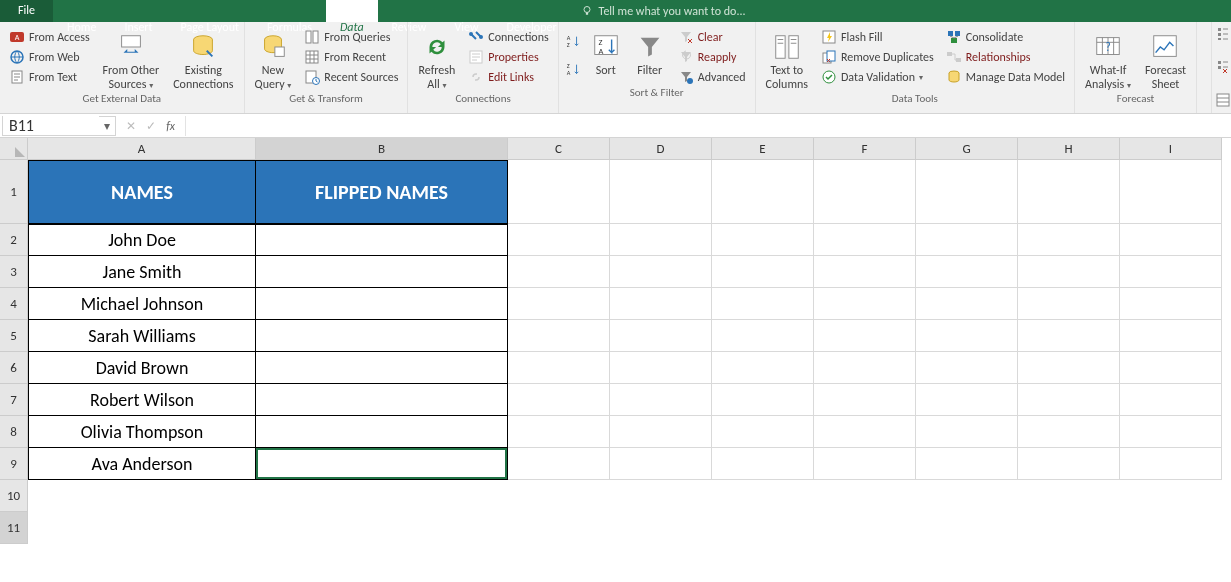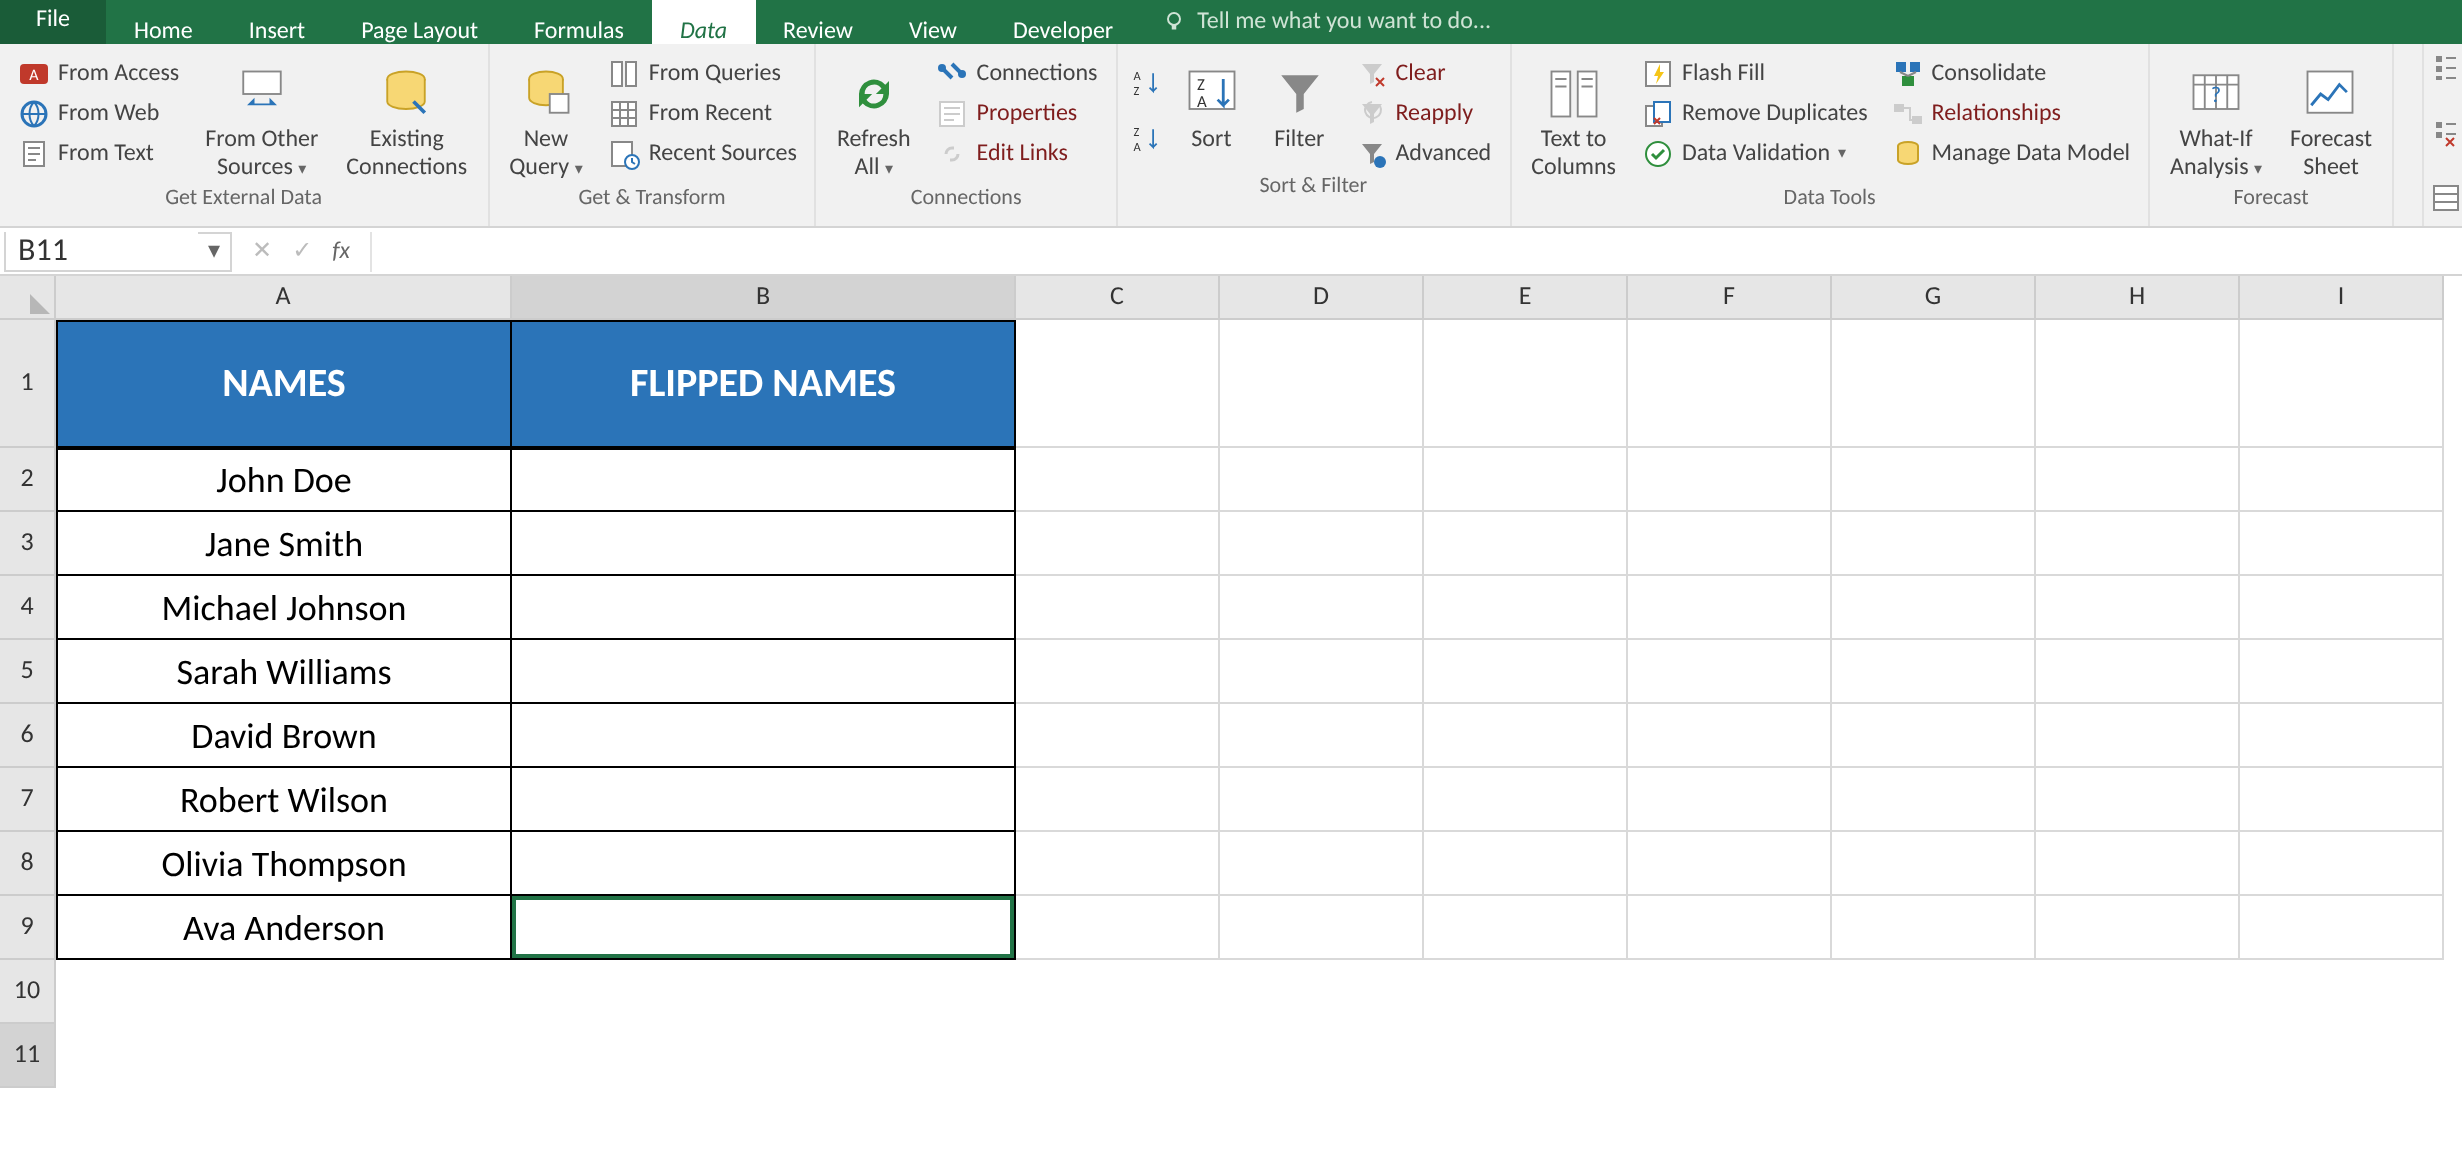--- a/index.html
+++ b/index.html
@@ -1,20 +1,20 @@
 <!DOCTYPE html>
 <html><head>
 <meta charset="utf-8">
 <style>
   * { box-sizing: border-box; margin: 0; padding: 0; font-family: "Segoe UI", Calibri, Arial, sans-serif; }
   body { background: #fff; width: 1231px; height: 582px; overflow: hidden; font-size: 12px; color: #444; }
 
   
   .tabs { display: flex; align-items: stretch; background: #217346; height: 22px; color: #fff; }
-  .tab { padding: 9px 14px 0 14px; cursor: pointer; font-size: 12px; }
+  .tab { padding: 20px 14px 0 14px; cursor: pointer; font-size: 12px; }
   .tab.active { background: #ffffff; color: #217346; font-style: italic; }
   .tab.file { background: #1a5c38; padding: 3px 18px 0 18px; }
   .tell-me { display: flex; align-items: center; gap: 6px; color: #cfe3d5; margin-left: 10px; font-size: 12px; }
   .tell-me .bulb { width: 12px; height: 12px; }
 
   
   .ribbon { display: flex; background: #f1f1f1; border-bottom: 1px solid #d4d4d4; height: 92px; }
   .group { border-right: 1px solid #e1e1e1; padding: 2px 6px 0 6px; display: flex; flex-direction: column; }
   .group-body { display: flex; gap: 6px; flex: 1; align-items: flex-start; padding-top: 4px; }
   .group-label { text-align: center; font-size: 11px; color: #666; padding-bottom: 20px; }

